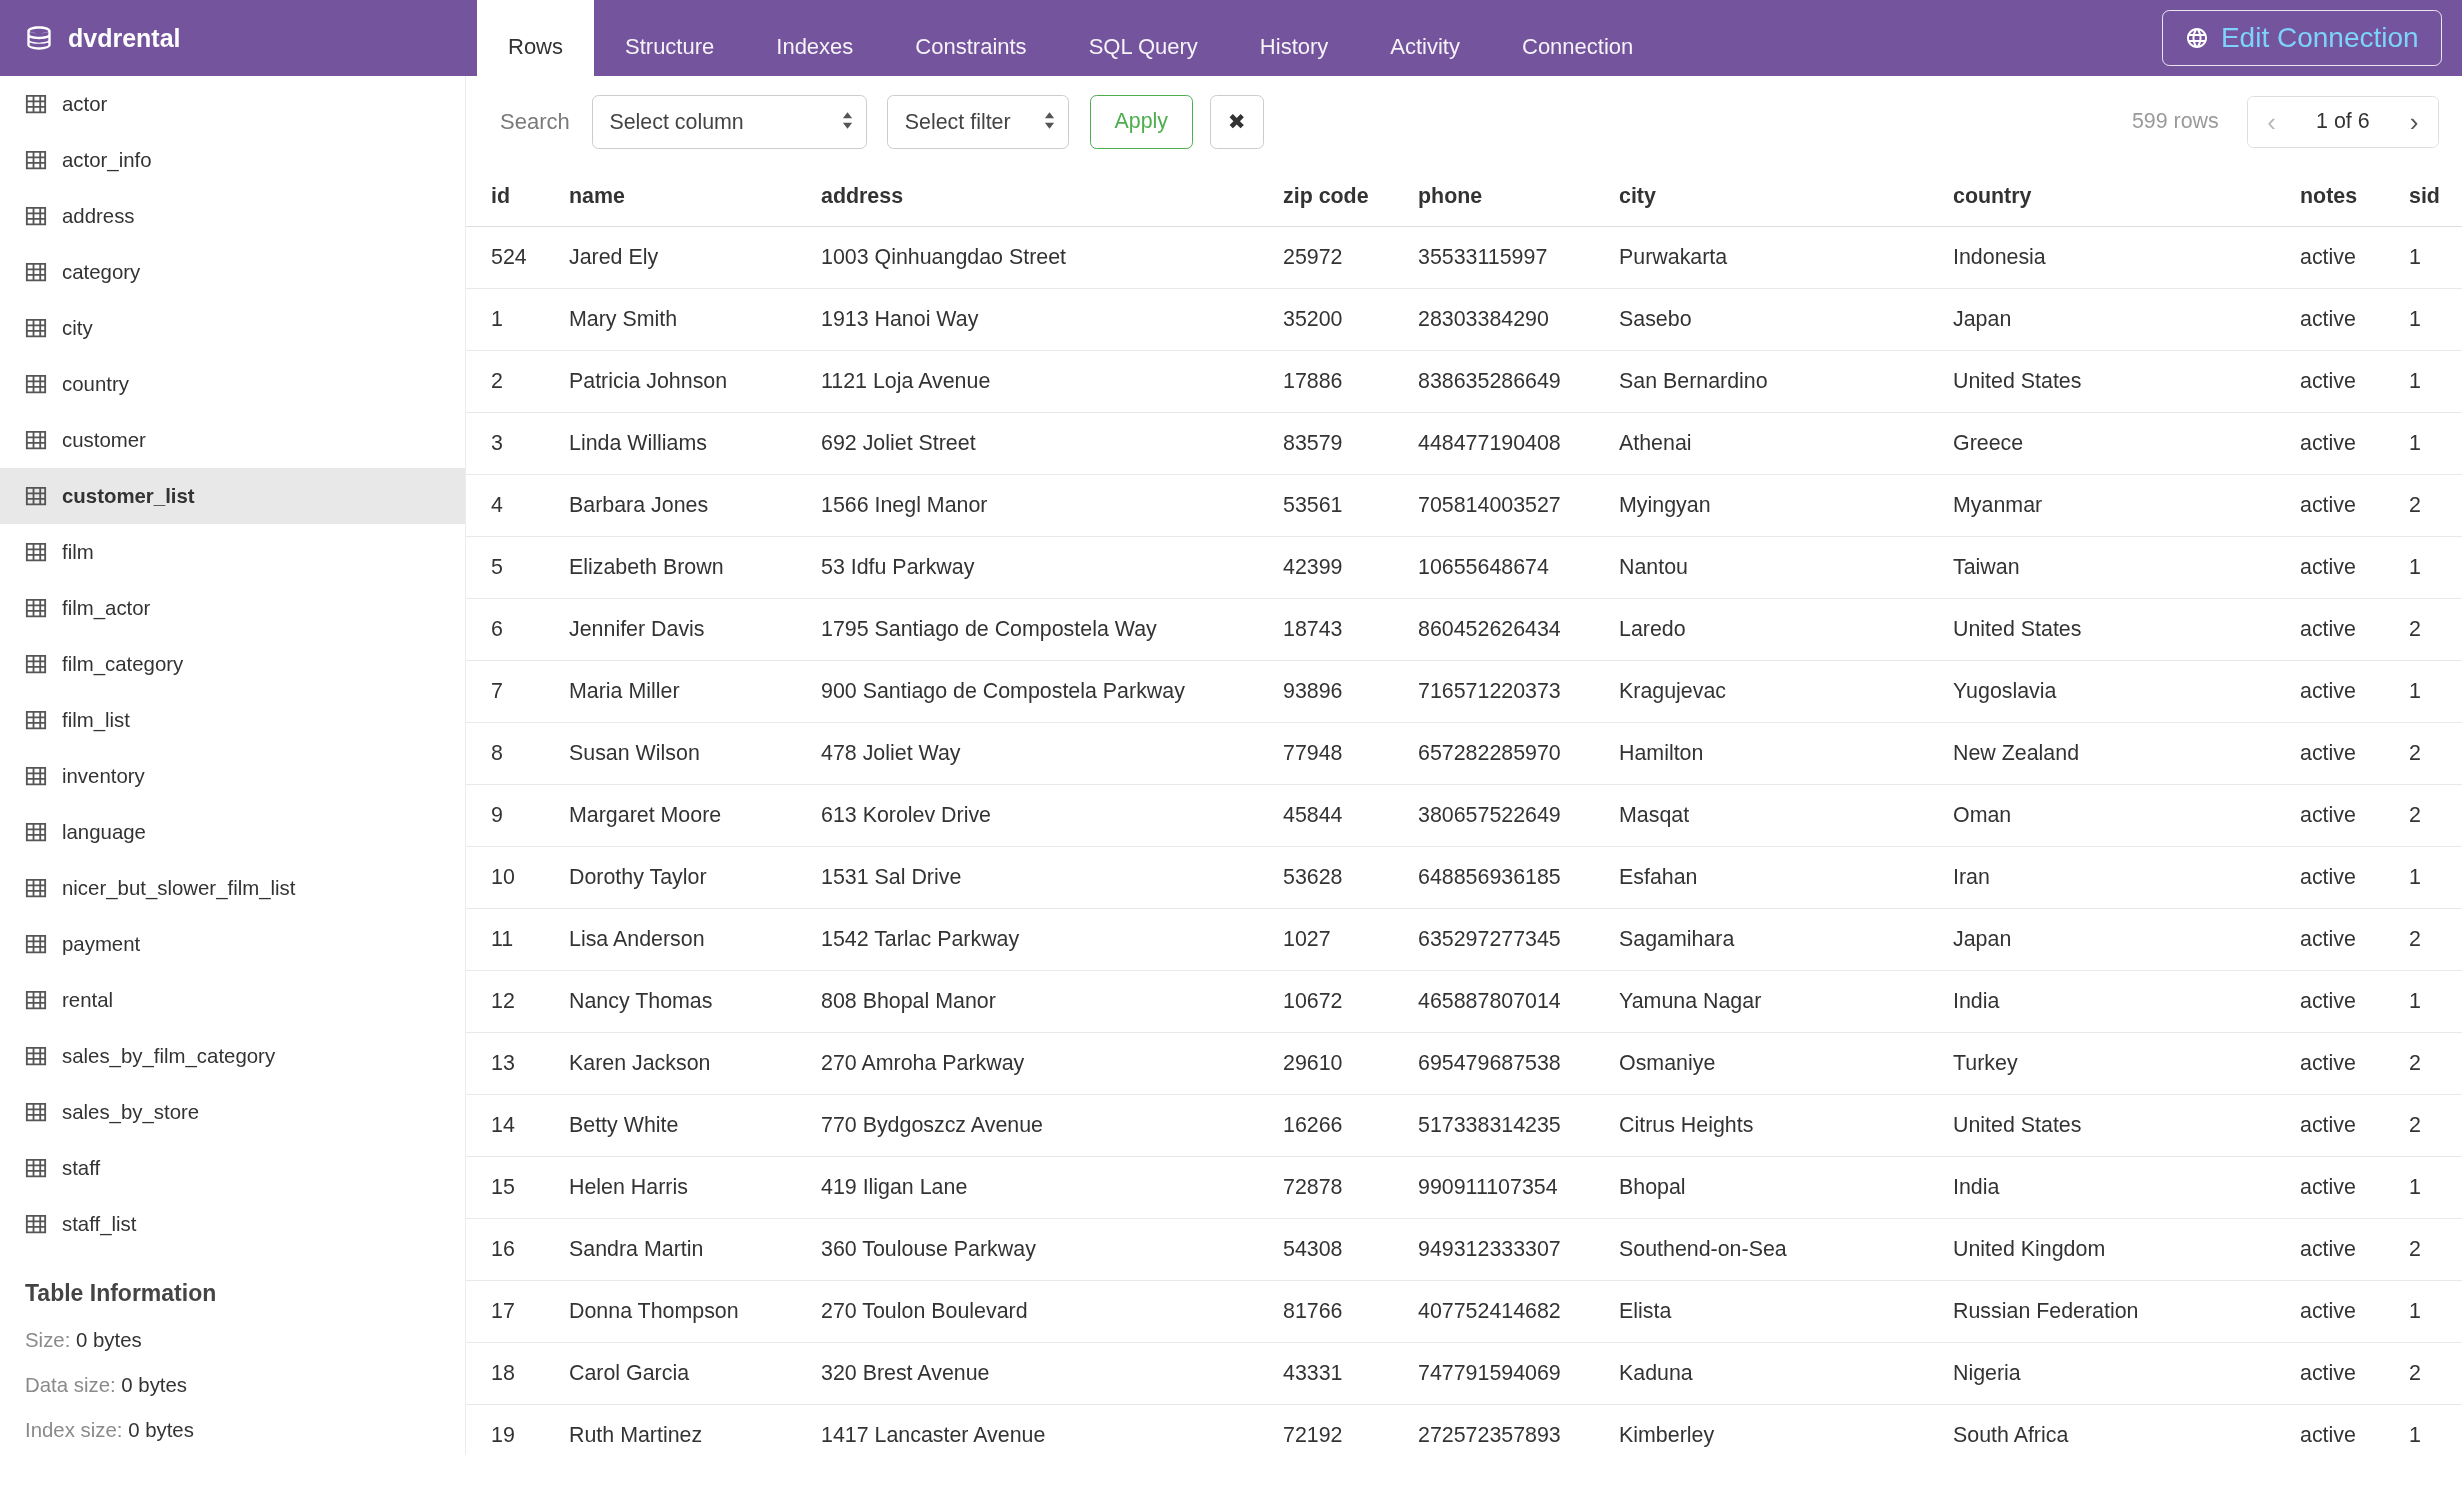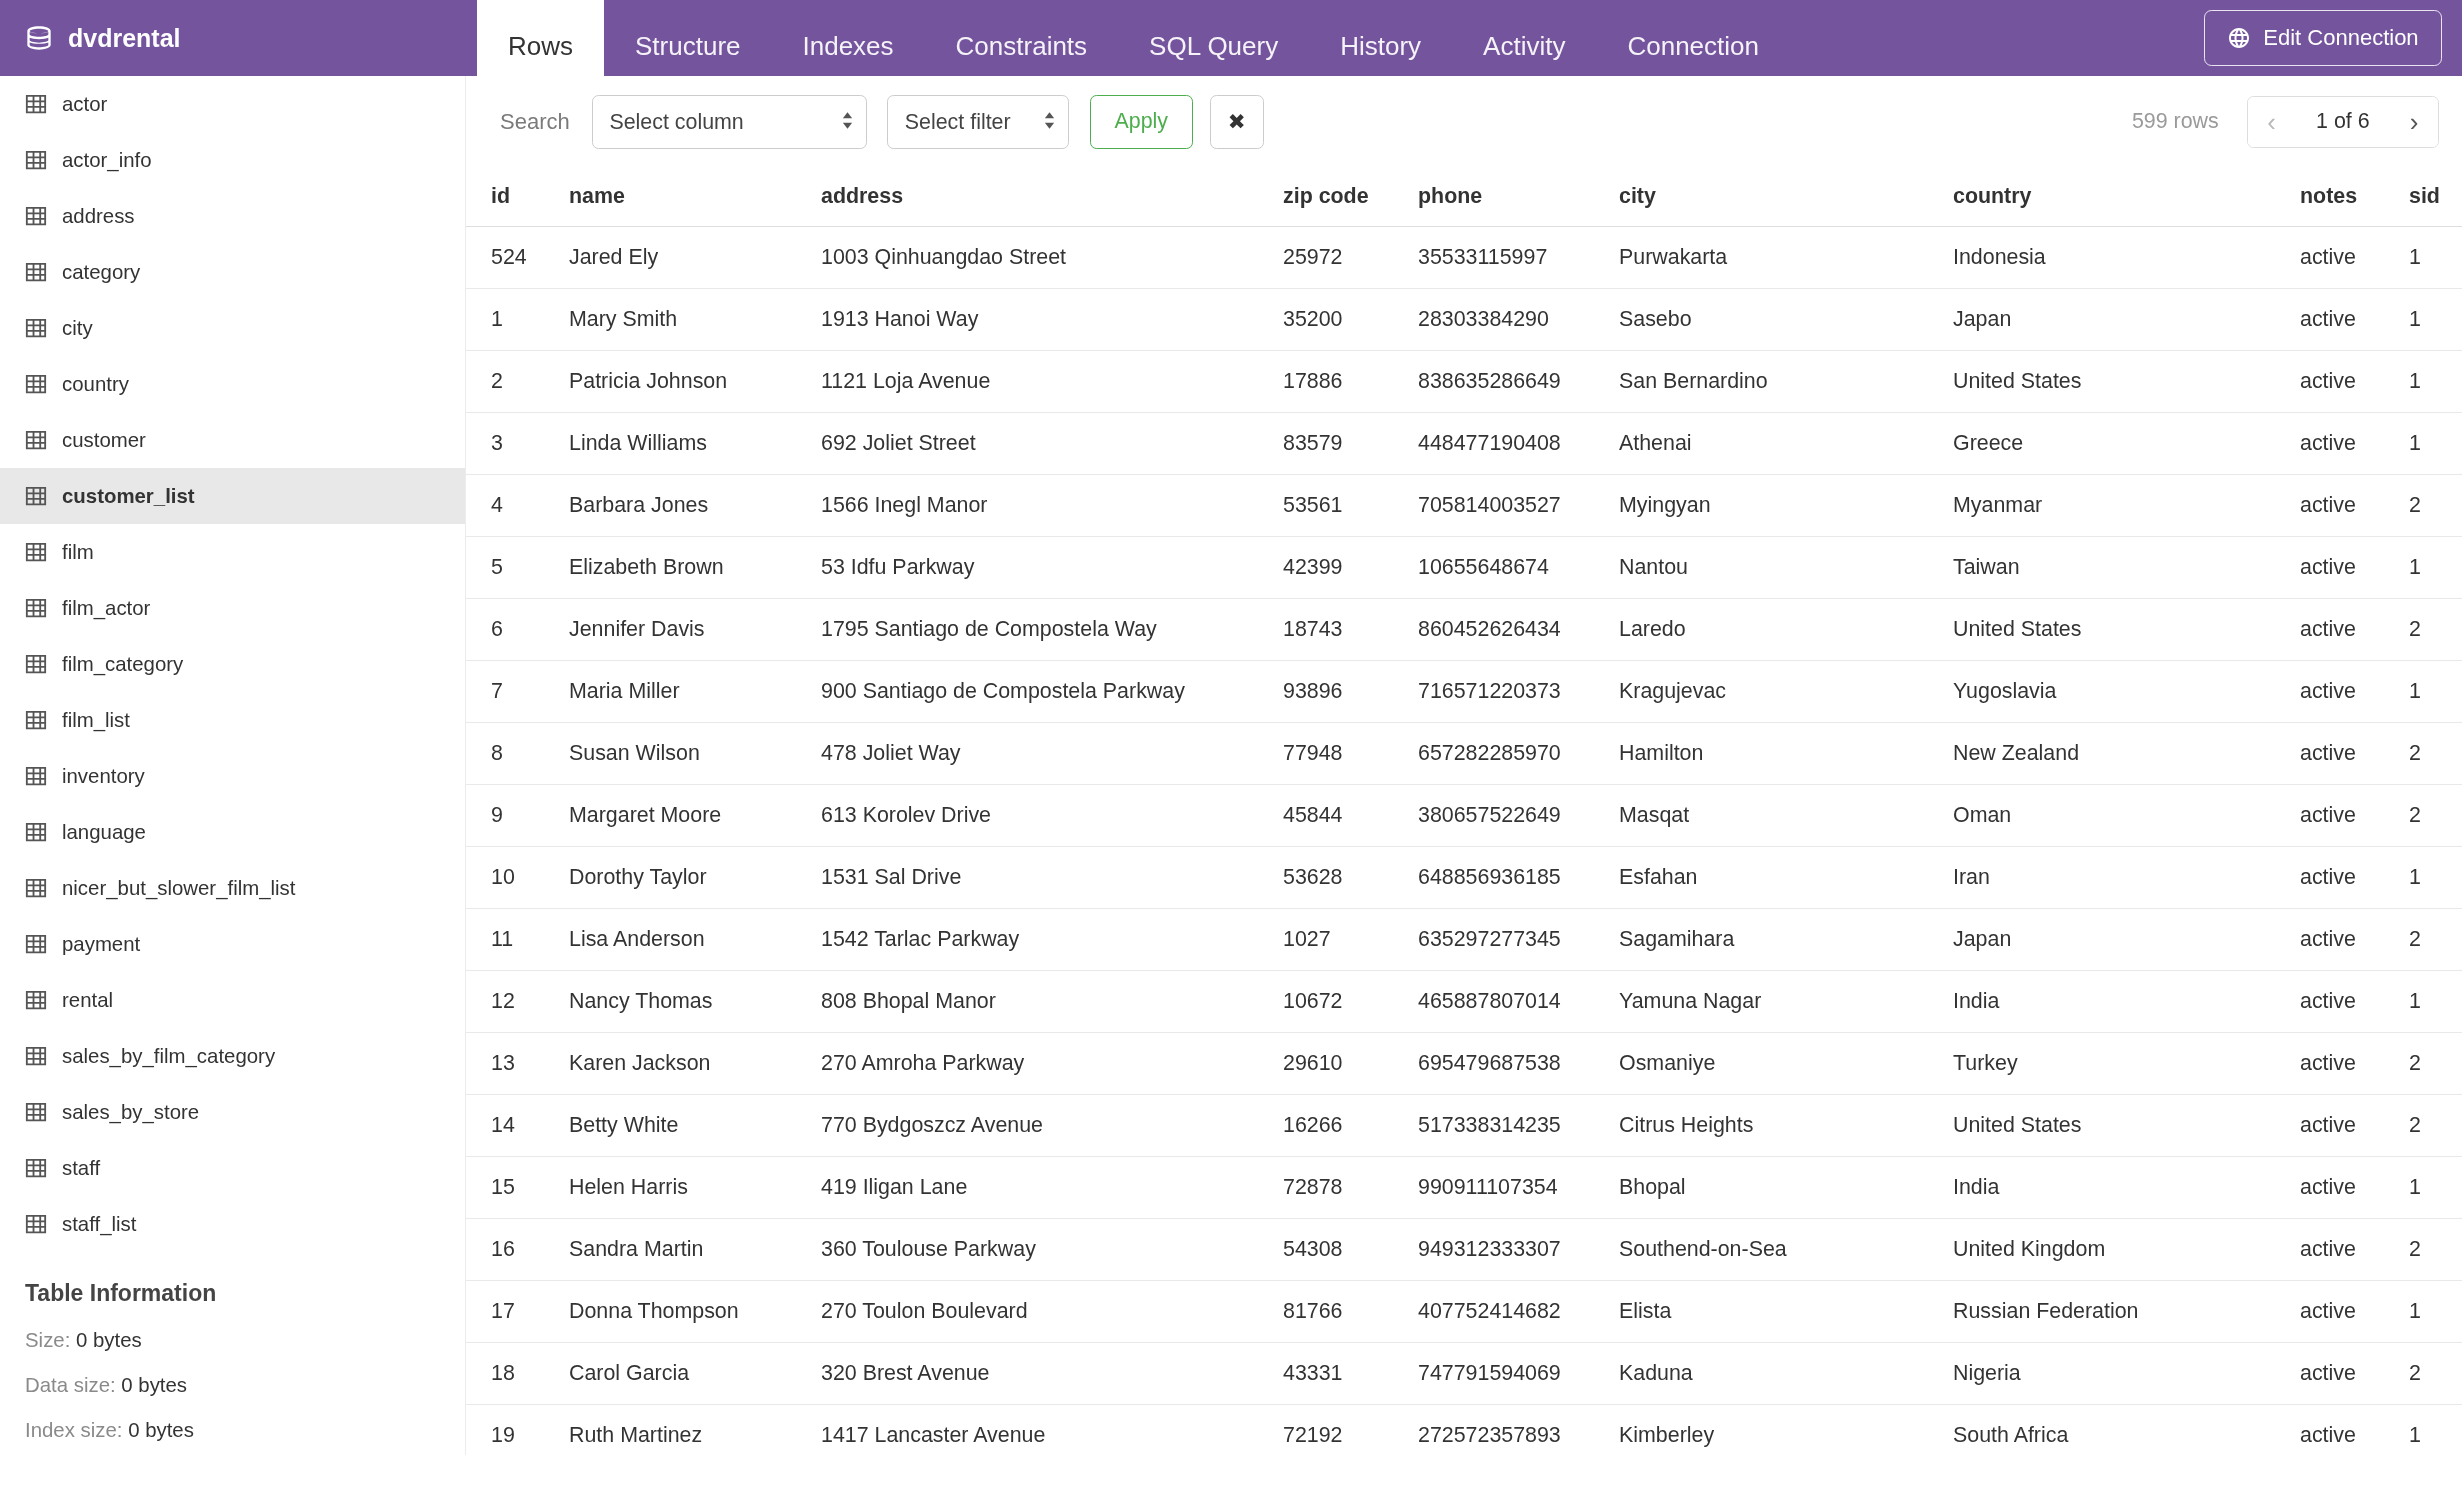--- a/index.html
+++ b/index.html
@@ -13,28 +13,28 @@
   
   .topbar { height: 76px; background: #75549e; display: flex; align-items: stretch; }
   .logo {
     width: 466px; flex-shrink: 0; display: flex; align-items: center; gap: 15px;
     padding-left: 25px; color: #fff; font-size: 25px; font-weight: bold;
   }
   .logo svg { display: block; }
   .tabs { display: flex; padding-left: 11px; }
   .tab {
     line-height: 93px; padding: 0 31px; color: rgba(255,255,255,.93);
-    font-size: 26px; cursor: pointer; white-space: nowrap;
+    font-size: 22px; cursor: pointer; white-space: nowrap;
   }
   .tab.active { background: #fff; color: #333; }
   .edit-conn {
     margin-left: auto; margin-right: 20.4px; align-self: center;
     display: flex; align-items: center; gap: 12px;
     background: transparent; border: 1.9px solid rgba(255,255,255,.85); border-radius: 7.4px;
-    color: #ffffff; font-size: 22px; padding: 0 22px; height: 56px;
+    color: #7dd3fc; font-size: 28px; padding: 0 22px; height: 56px;
     font-family: inherit; cursor: pointer;
   }
   .edit-conn svg { display: block; }
 
   
   .content { display: flex; height: 1379px; }
 
   
   .sidebar { width: 466px; flex-shrink: 0; border-right: 0.9px solid #ececec; overflow: hidden; }
   .side-list { list-style: none; margin: 0; padding: 0; }

